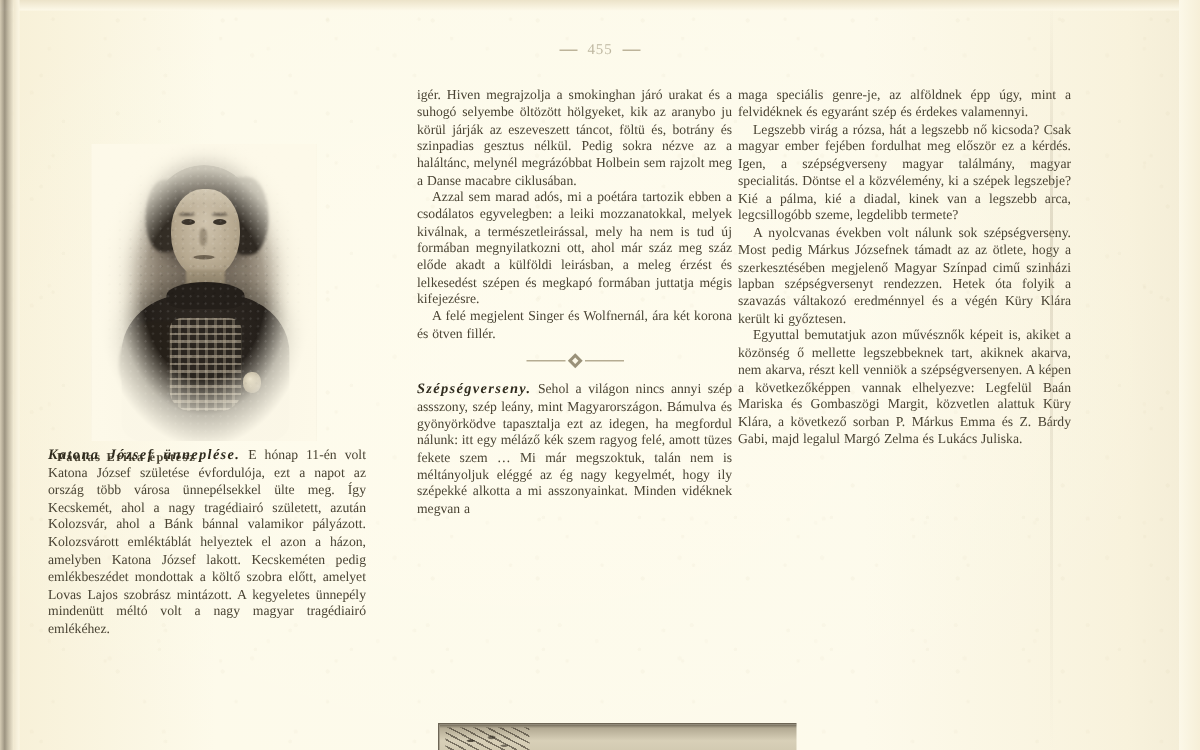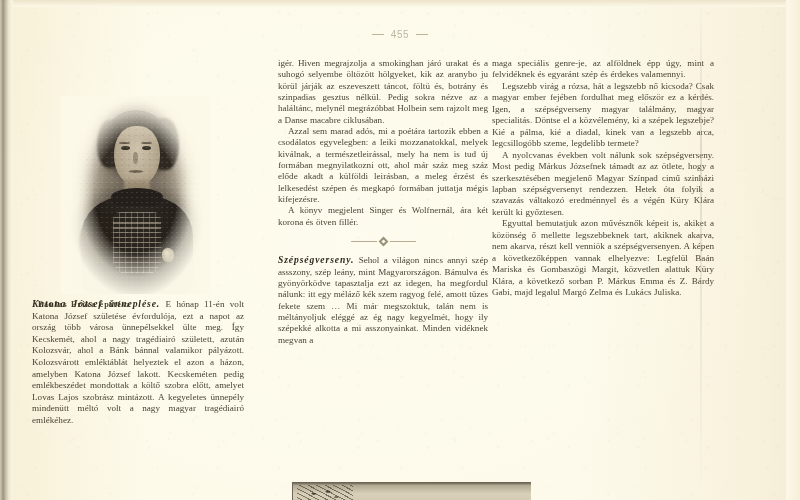--- a/index.html
+++ b/index.html
@@ -84,21 +84,21 @@
     width: 800px; height: 500px;
   }
 
   
   .folio {
     position: absolute;
     left: 0;
     top: 28px;
     width: 800px;
     text-align: center;
-    font-family: Liberation Sans, sans-serif;
+    font-family: Liberation Serif, serif;
     font-size: 10px;
     letter-spacing: .6px;
     color: #a9a188;
   }
   .folio .rule {
     display: inline-block;
     width: 12px;
     height: 1px;
     background: #bdb49a;
     vertical-align: middle;
@@ -419,21 +419,21 @@
         </div>
 
         <div class="body-text">
           <p class="noind"><span class="runin">Katona József ünneplése.</span><span> E hónap 11-én volt Katona József születése évfordulója, ezt a napot az ország több városa ünnepélsekkel ülte meg. Így Kecskemét, ahol a nagy tragédiairó született, azután Kolozsvár, ahol a Bánk bánnal valamikor pályázott. Kolozsvárott emléktáblát helyeztek el azon a házon, amelyben Katona József lakott. Kecskeméten pedig emlékbeszédet mondottak a költő szobra előtt, amelyet Lovas Lajos szobrász mintázott. A kegyeletes ünnepély mindenütt méltó volt a nagy magyar tragédiairó emlékéhez.</span></p>
         </div>
       </div>
 
       <div class="col col-2">
         <p class="noind">igér. Hiven megrajzolja a smokinghan járó urakat és a suhogó selyembe öltözött hölgyeket, kik az aranybo ju körül járják az eszeveszett táncot, föltü és, botrány és szinpadias gesztus nélkül. Pedig sokra nézve az a haláltánc, melynél megrázóbbat Holbein sem rajzolt meg a Danse macabre ciklusában.</p>
         <p>Azzal sem marad adós, mi a poétára tartozik ebben a csodálatos egyvelegben: a leiki mozzanatokkal, melyek kiválnak, a természetleirással, mely ha nem is tud új formában megnyilatkozni ott, ahol már száz meg száz elődе akadt a külföldi leirásban, a meleg érzést és lelkesedést szépen és megkapó formában juttatja mégis kifejezésre.</p>
-        <p>A könyv megjelent Singer és Wolfnernál, ára két korona és ötven fillér.</p>
+        <p>A felé megjelent Singer és Wolfnernál, ára két korona és ötven fillér.</p>
 
         <div class="ornament">
           <span class="bar"></span><span class="dia"></span><span class="bar"></span>
         </div>
 
         <p class="noind"><span class="runin">Szépségverseny.</span><span> Sehol a világon nincs annyi szép assszony, szép leány, mint Magyarországon. Bámulva és gyönyörködve tapasztalja ezt az idegen, ha megfordul nálunk: itt egy méláző kék szem ragyog felé, amott tüzes fekete szem … Mi már megszoktuk, talán nem is méltányoljuk eléggé az ég nagy kegyelmét, hogy ily szépekké alkotta a mi asszonyainkat. Minden vidéknek megvan a</span></p>
       </div>
 
       <div class="col col-3">
         <p class="noind">maga speciális genre-je, az alföldnek épp úgy, mint a felvidéknek és egyaránt szép és érdekes valamennyi.</p>

